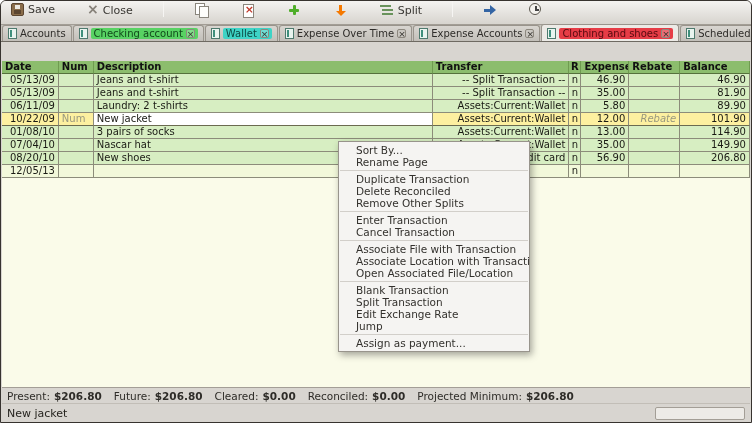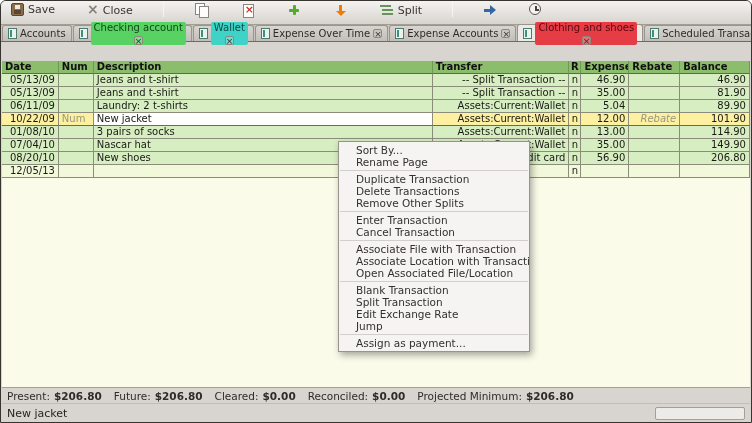--- a/index.html
+++ b/index.html
@@ -44,21 +44,21 @@
   .i-clock { width:12px; height:12px; border:1px solid #5b574f; border-radius:50%; background:#f4f2ee; position:relative; }
   .i-clock::before { content:""; position:absolute; left:5px; top:2px; width:2px; height:4px; background:#444; }
   .i-clock::after { content:""; position:absolute; left:5px; top:5px; width:4px; height:2px; background:#444; }
 
   
   .tabbar { height:17px; display:flex; align-items:flex-end; background:#c7c4be; border-bottom:1px solid #6e6a62; padding-left:1px; }
   .tab { height:16px; display:flex; align-items:center; gap:3px; padding:0 5px; font-size:10px; color:#2e2c29; background:linear-gradient(#d8d5d0,#c2bfb9); border:1px solid #99948c; border-bottom:none; border-radius:3px 3px 0 0; margin-right:1px; white-space:nowrap; }
   .tab.active { background:#eceae6; height:17px; }
   .i-tab { width:9px; height:11px; background:#e9f4ef; border:1px solid #4e7a6e; position:relative; flex:none; }
   .i-tab::before { content:""; position:absolute; left:1px; top:1px; bottom:1px; width:2px; background:#3f8f7c; }
-  .pill { display:flex; align-items:center; gap:3px; padding:0 3px; border-radius:2px;flex-direction:column; }
+  .pill { display:flex; align-items:center; gap:3px; padding:0 3px; border-radius:2px; }
   .pill.green { background:#58d263; color:#11491b; }
   .pill.cyan  { background:#3ed3c6; color:#0c4a44; }
   .pill.red   { background:#e63c46; color:#560a0f; }
   .tab-x { width:9px; height:9px; line-height:8px; text-align:center; font-size:9px; color:#33312d; background:#cac7c1; border:1px solid #8d887f; border-radius:2px; flex:none; }
   .pill .tab-x { background:rgba(255,255,255,0.25); }
 
   
   .register { position:absolute; left:1px; right:1px; top:60px; bottom:35px; background:#fafbe9; }
   .hrow { display:flex; height:13px; background:#8cbd6d; font-weight:bold; }
   .hcell { padding:0 3px; font-size:10px; line-height:12px; color:#111; border-right:1px solid #6f9b50; border-bottom:1px solid #55713c; overflow:hidden; white-space:nowrap; }
@@ -207,21 +207,21 @@
       <div class="cell c-expense">35.00</div>
       <div class="cell c-rebate"></div>
       <div class="cell c-balance">81.90</div>
     </div>
     <div class="rrow green">
       <div class="cell c-date">06/11/09</div>
       <div class="cell c-num"></div>
       <div class="cell c-desc">Laundry: 2 t-shirts</div>
       <div class="cell c-transfer">Assets:Current:Wallet</div>
       <div class="cell c-r">n</div>
-      <div class="cell c-expense">5.04</div>
+      <div class="cell c-expense">5.80</div>
       <div class="cell c-rebate"></div>
       <div class="cell c-balance">89.90</div>
     </div>
     <div class="rrow selected">
       <div class="cell c-date">10/22/09</div>
       <div class="cell c-num ph">Num</div>
       <div class="cell c-desc editcell">New jacket</div>
       <div class="cell c-transfer">Assets:Current:Wallet</div>
       <div class="cell c-r">n</div>
       <div class="cell c-expense">12.00</div>
@@ -268,21 +268,21 @@
       <div class="cell c-rebate"></div>
       <div class="cell c-balance"></div>
     </div>
   </div>
 
   <div class="context-menu">
     <div class="menu-item">Sort By...</div>
     <div class="menu-item">Rename Page</div>
     <div class="menu-sep"></div>
     <div class="menu-item">Duplicate Transaction</div>
-    <div class="menu-item">Delete Transactions</div>
+    <div class="menu-item">Delete Reconciled</div>
     <div class="menu-item">Remove Other Splits</div>
     <div class="menu-sep"></div>
     <div class="menu-item">Enter Transaction</div>
     <div class="menu-item">Cancel Transaction</div>
     <div class="menu-sep"></div>
     <div class="menu-item">Associate File with Transaction</div>
     <div class="menu-item">Associate Location with Transaction</div>
     <div class="menu-item">Open Associated File/Location</div>
     <div class="menu-sep"></div>
     <div class="menu-item">Blank Transaction</div>

